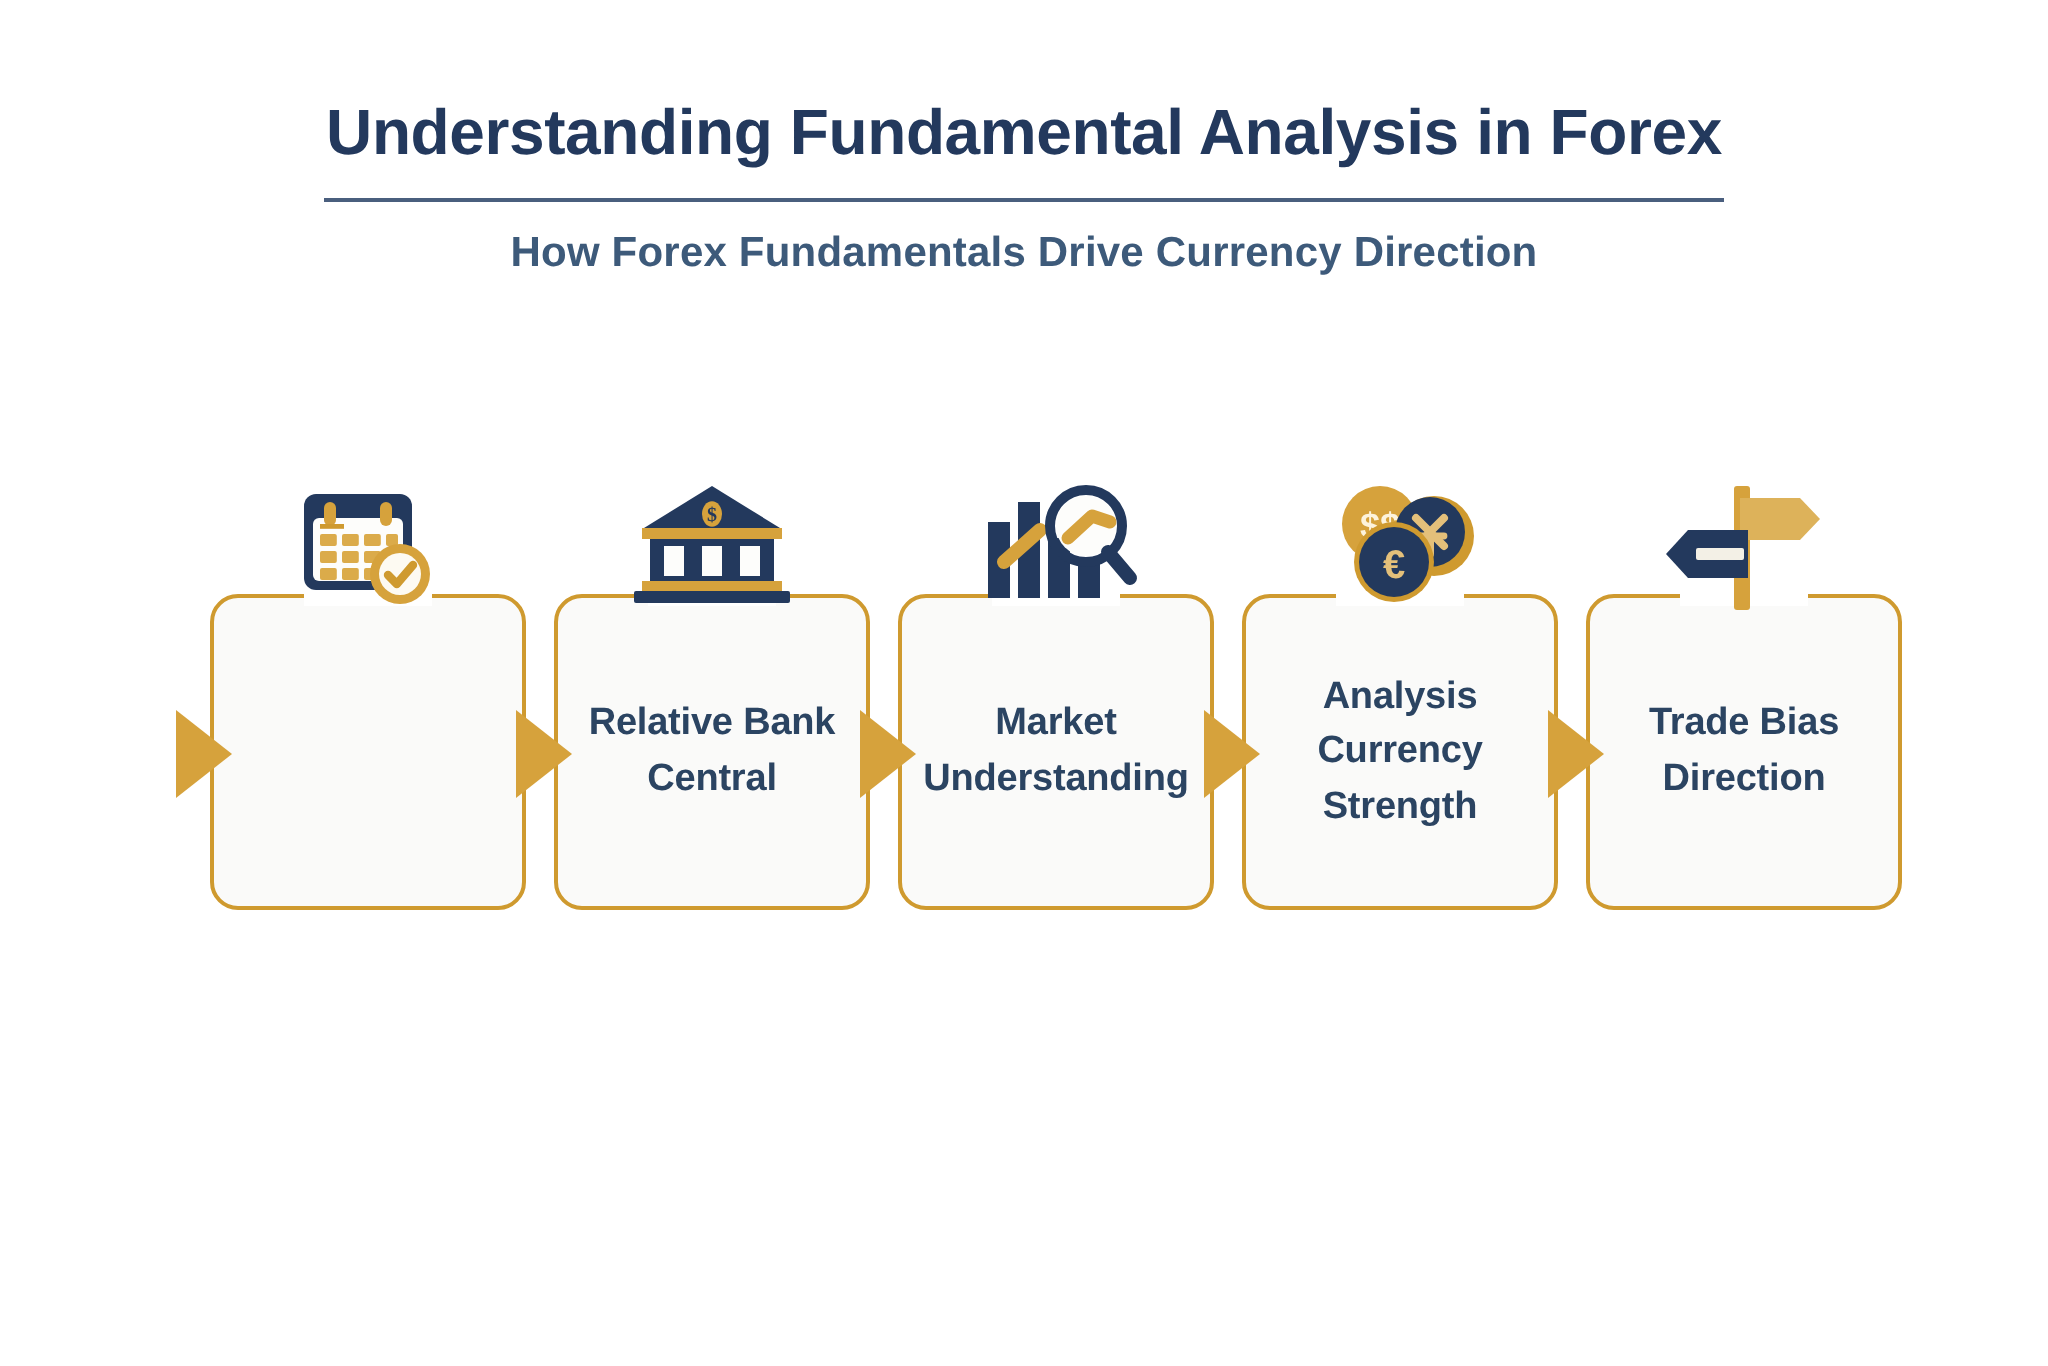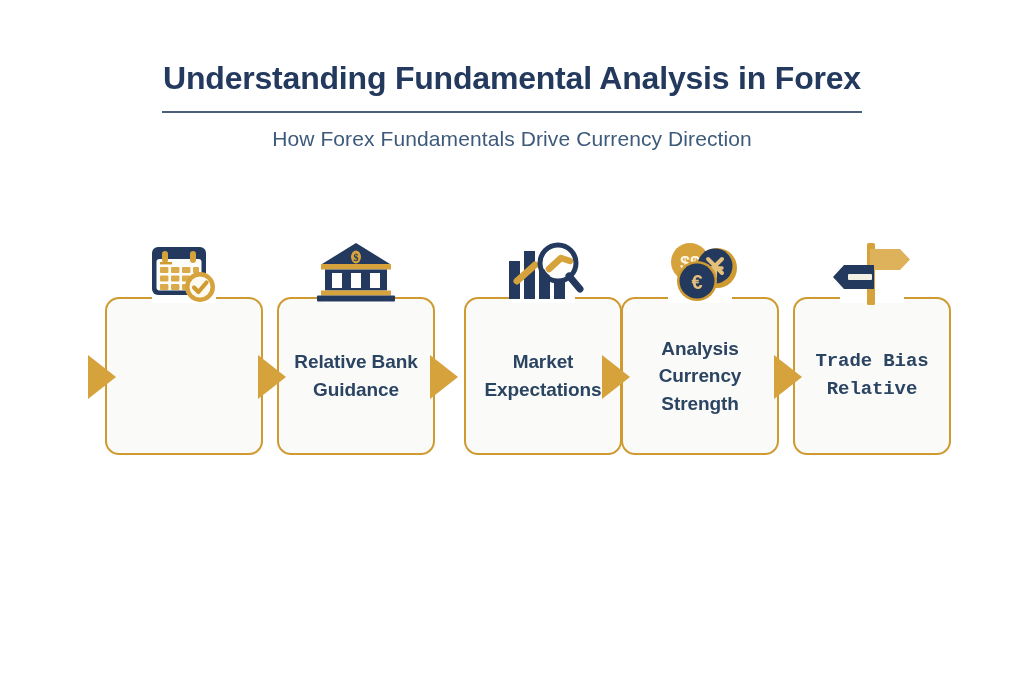--- a/index.html
+++ b/index.html
@@ -12,21 +12,21 @@
     background: #ffffff;
     font-family: "Liberation Sans", sans-serif;
     overflow: hidden;
     position: relative;
   }
 
   
   .header {
     position: absolute;
     left: 0;
-    top: 12px;
+    top: 0;
     width: 1024px;
     text-align: center;
   }
   .title {
     margin: 0;
     padding-top: 50px;
     font-family: "Liberation Sans", sans-serif;
     font-size: 32px;
     font-weight: bold;
     letter-spacing: -0.2px;
@@ -36,21 +36,21 @@
   .title-rule {
     width: 700px;
     height: 2px;
     background: #4a5f7e;
     margin: 17px auto 0 auto;
   }
   .subtitle {
     margin: 0;
     padding-top: 14px;
     font-size: 21px;
-    font-weight: normal;
+    font-weight: bold;
     color: #3d5a7a;
     letter-spacing: 0.1px;
   }
 
   
   .flow {
     position: absolute;
     left: 0;
     top: 0;
     width: 1024px;
@@ -168,44 +168,44 @@
       <g fill="#fdfdfb">
         <rect x="24" y="36" width="10" height="15"></rect>
         <rect x="43" y="36" width="10" height="15"></rect>
         <rect x="62" y="36" width="10" height="15"></rect>
       </g>
       <rect x="13" y="53.5" width="70" height="5" fill="#d6a23c"></rect>
       <rect x="9" y="58.5" width="78" height="6" rx="1" fill="#23395d"></rect>
     </svg>
     <div class="card-label">
       <span>Relative Bank</span><br>
-      <span>Guidance</span>
+      <span>Central</span>
     </div>
   </div>
 
   <div class="arrow" style="left:430px;"></div>
 
-  <div class="card" style="left:464px;">
+  <div class="card" style="left:449px;">
     <div class="notch"></div>
     <svg class="card-icon" viewBox="0 0 96 70">
       <g fill="#23395d">
         <rect x="14" y="24" width="11" height="38"></rect>
         <rect x="29" y="14" width="11" height="48"></rect>
         <rect x="44" y="32" width="11" height="30"></rect>
         <rect x="59" y="44" width="11" height="18"></rect>
       </g>
       <path d="M22 44 L40 28" stroke="#d6a23c" stroke-width="7" stroke-linecap="round" fill="none"></path>
       <circle cx="63" cy="26" r="18" fill="none" stroke="#23395d" stroke-width="5"></circle>
       <circle cx="63" cy="26" r="15" fill="#fdfdfb"></circle>
       <path d="M54 32 L66 21 L75 24" stroke="#d6a23c" stroke-width="6.5" fill="none" stroke-linecap="round" stroke-linejoin="round"></path>
       <path d="M74 39 L85 52" stroke="#23395d" stroke-width="7" stroke-linecap="round"></path>
     </svg>
     <div class="card-label">
       <span>Market</span><br>
-      <span>Expectations</span>
+      <span>Understanding</span>
     </div>
   </div>
 
   <div class="arrow" style="left:602px;"></div>
 
   <div class="card" style="left:621px;">
     <div class="notch"></div>
     <svg class="card-icon" viewBox="0 0 96 70">
       <circle cx="38" cy="25" r="19" fill="#d6a23c"></circle>
       <text x="38" y="32" font-family="Liberation Sans, sans-serif" font-size="18" font-weight="bold" fill="#fdf3dc" text-anchor="middle">$$</text>
@@ -219,27 +219,27 @@
     </svg>
     <div class="card-label">
       <span>Analysis</span><br>
       <span>Currency</span><br>
       <span>Strength</span>
     </div>
   </div>
 
   <div class="arrow" style="left:774px;"></div>
 
-  <div class="card" style="left:793px;font-family:Liberation Mono, monospace;">
+  <div class="card" style="left:793px;">
     <div class="notch"></div>
     <svg class="card-icon" viewBox="0 0 96 70">
       <rect x="43" y="6" width="8" height="62" rx="1.5" fill="#d6a23c"></rect>
       <path d="M46 12 L76 12 L86 22.5 L76 33 L46 33 Z" fill="#ddb25a"></path>
       <path d="M50 28 L20 28 L9 40 L20 52 L50 52 Z" fill="#23395d"></path>
       <rect x="24" y="37" width="24" height="6" rx="1" fill="#f3f0e6"></rect>
     </svg>
     <div class="card-label">
       <span>Trade Bias</span><br>
-      <span>Relative</span>
+      <span>Direction</span>
     </div>
   </div>
 
 </div>
 
 </body></html>

